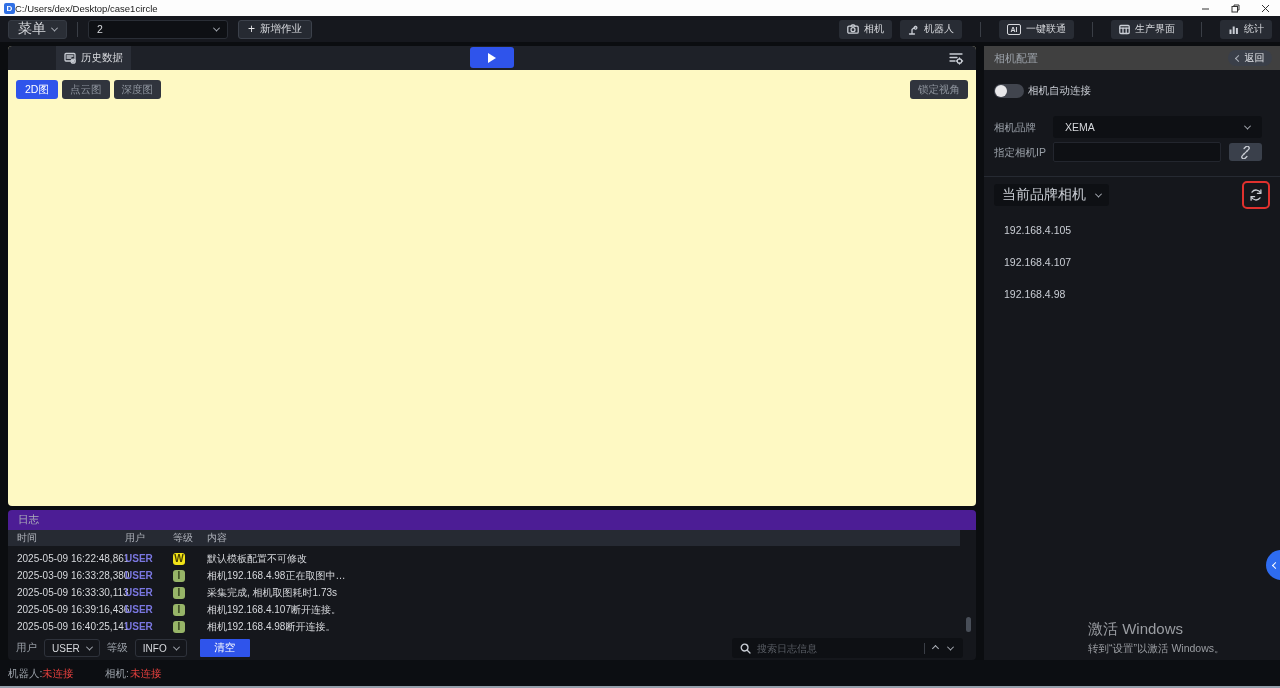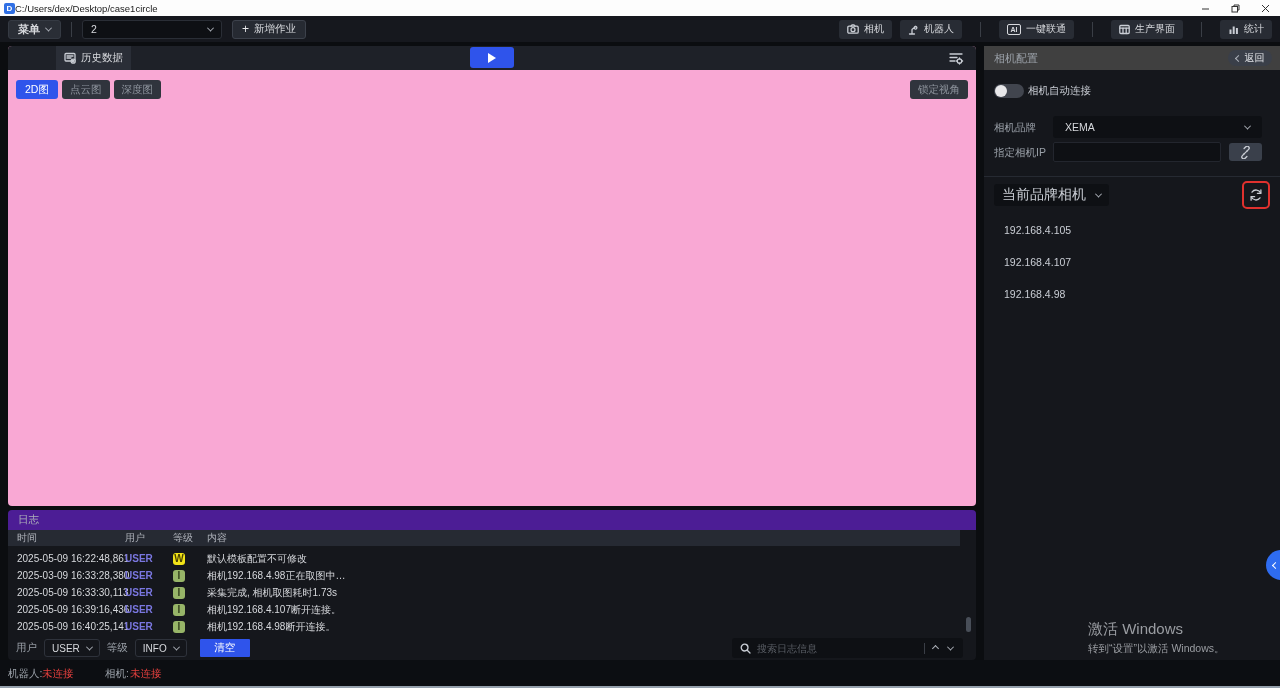--- a/index.html
+++ b/index.html
@@ -10,38 +10,38 @@
   
   #titlebar { position:absolute; left:0; top:0; width:1280px; height:16px; background:#fdfdfd; display:flex; align-items:center; }
   .app-icon { width:11px; height:11px; margin-left:4px; background:#2f6fe4; border-radius:2px; color:#fff; font-size:8px; font-weight:bold; line-height:11px; text-align:center; }
   .win-title { margin-left:0; font-size:9.5px; color:#1a1a1a; }
   .win-controls { margin-left:auto; display:flex; height:16px; }
   .win-btn { width:30px; height:16px; display:flex; align-items:center; justify-content:center; color:#333; cursor:default; }
   .win-btn svg { display:block; }
 
   
   #menubar { position:absolute; left:0; top:16px; width:1280px; height:26px; background:#16181e; display:flex; align-items:center; padding:0 8px; }
-  .mbtn { height:19px; display:flex; align-items:center; gap:6px; background:#2a2e36; border:1px solid #353a43; border-radius:3px; padding:0 9px; color:#d7d9dd; font-size:11px;font-weight:bold; }
+  .mbtn { height:19px; display:flex; align-items:center; gap:6px; background:#2a2e36; border:1px solid #353a43; border-radius:3px; padding:0 9px; color:#d7d9dd; font-size:14px; }
   .vsep { width:1px; height:15px; background:#3a3e46; margin:0 10px; }
   .job-select { width:140px; height:19px; background:#0e1014; border:1px solid #2a2e36; border-radius:3px; display:flex; align-items:center; padding:0 8px; color:#d7d9dd; font-size:10.5px; }
   .job-select .chev { margin-left:auto; }
   .newjob { margin-left:10px; height:19px; display:flex; align-items:center; gap:5px; background:#262a32; border:1px solid #3c414b; border-radius:3px; padding:0 9px; color:#d7d9dd; font-size:10.5px; }
   .plus { font-size:12px; color:#e8e8ea; line-height:1; }
   .tool-group { margin-left:auto; display:flex; align-items:center; gap:8px; }
   .tbtn { height:19px; display:flex; align-items:center; gap:5px; background:#282c34; border-radius:3px; padding:0 8px; color:#d7d9dd; font-size:10px; }
   .tbtn svg { display:block; }
   .ai-chip { width:14px; height:11px; border:1px solid #d7d9dd; border-radius:2px; font-size:7px; font-weight:bold; color:#d7d9dd; display:flex; align-items:center; justify-content:center; }
 
   
   .chev { display:inline-block; width:5px; height:5px; border-right:1.4px solid #aeb2ba; border-bottom:1.4px solid #aeb2ba; transform:rotate(45deg) translate(-1px,-1px); }
   .chev.left { transform:rotate(135deg); }
   .chev.up { transform:rotate(-135deg); }
 
   
-  #history-panel { position:absolute; left:8px; top:46px; width:968px; height:460px; background:#f9a8d4; border-radius:4px; }
+  #history-panel { position:absolute; left:8px; top:46px; width:968px; height:460px; background:#fef9c3; border-radius:4px; }
   .hp-header { position:relative; height:24px; background:#1e2128; border-radius:4px 4px 0 0; }
   .hp-tab { position:absolute; left:48px; top:0; height:24px; background:#2a2e37; display:flex; align-items:center; gap:5px; padding:0 8px; color:#d7d9dd; font-size:10.5px; }
   .play-btn { position:absolute; left:462px; top:1px; width:44px; height:21px; background:#2f54eb; border-radius:3px; display:flex; align-items:center; justify-content:center; }
   .play-tri { width:0; height:0; border-left:8px solid #fff; border-top:5px solid transparent; border-bottom:5px solid transparent; }
   .filter-icon { position:absolute; right:12px; top:4px; }
   .view-tabs { position:absolute; left:8px; top:34px; display:flex; gap:4px; }
   .vtab { min-width:42px; height:19px; border-radius:3px; display:flex; align-items:center; justify-content:center; padding:0 8px; font-size:10.5px; background:#30343d; color:#8d939c; }
   .vtab.active { background:#2f54eb; color:#fff; }
   .lock-view { position:absolute; right:8px; top:34px; height:19px; border-radius:3px; display:flex; align-items:center; padding:0 8px; font-size:10.5px; background:#30343d; color:#8d939c; }
 

